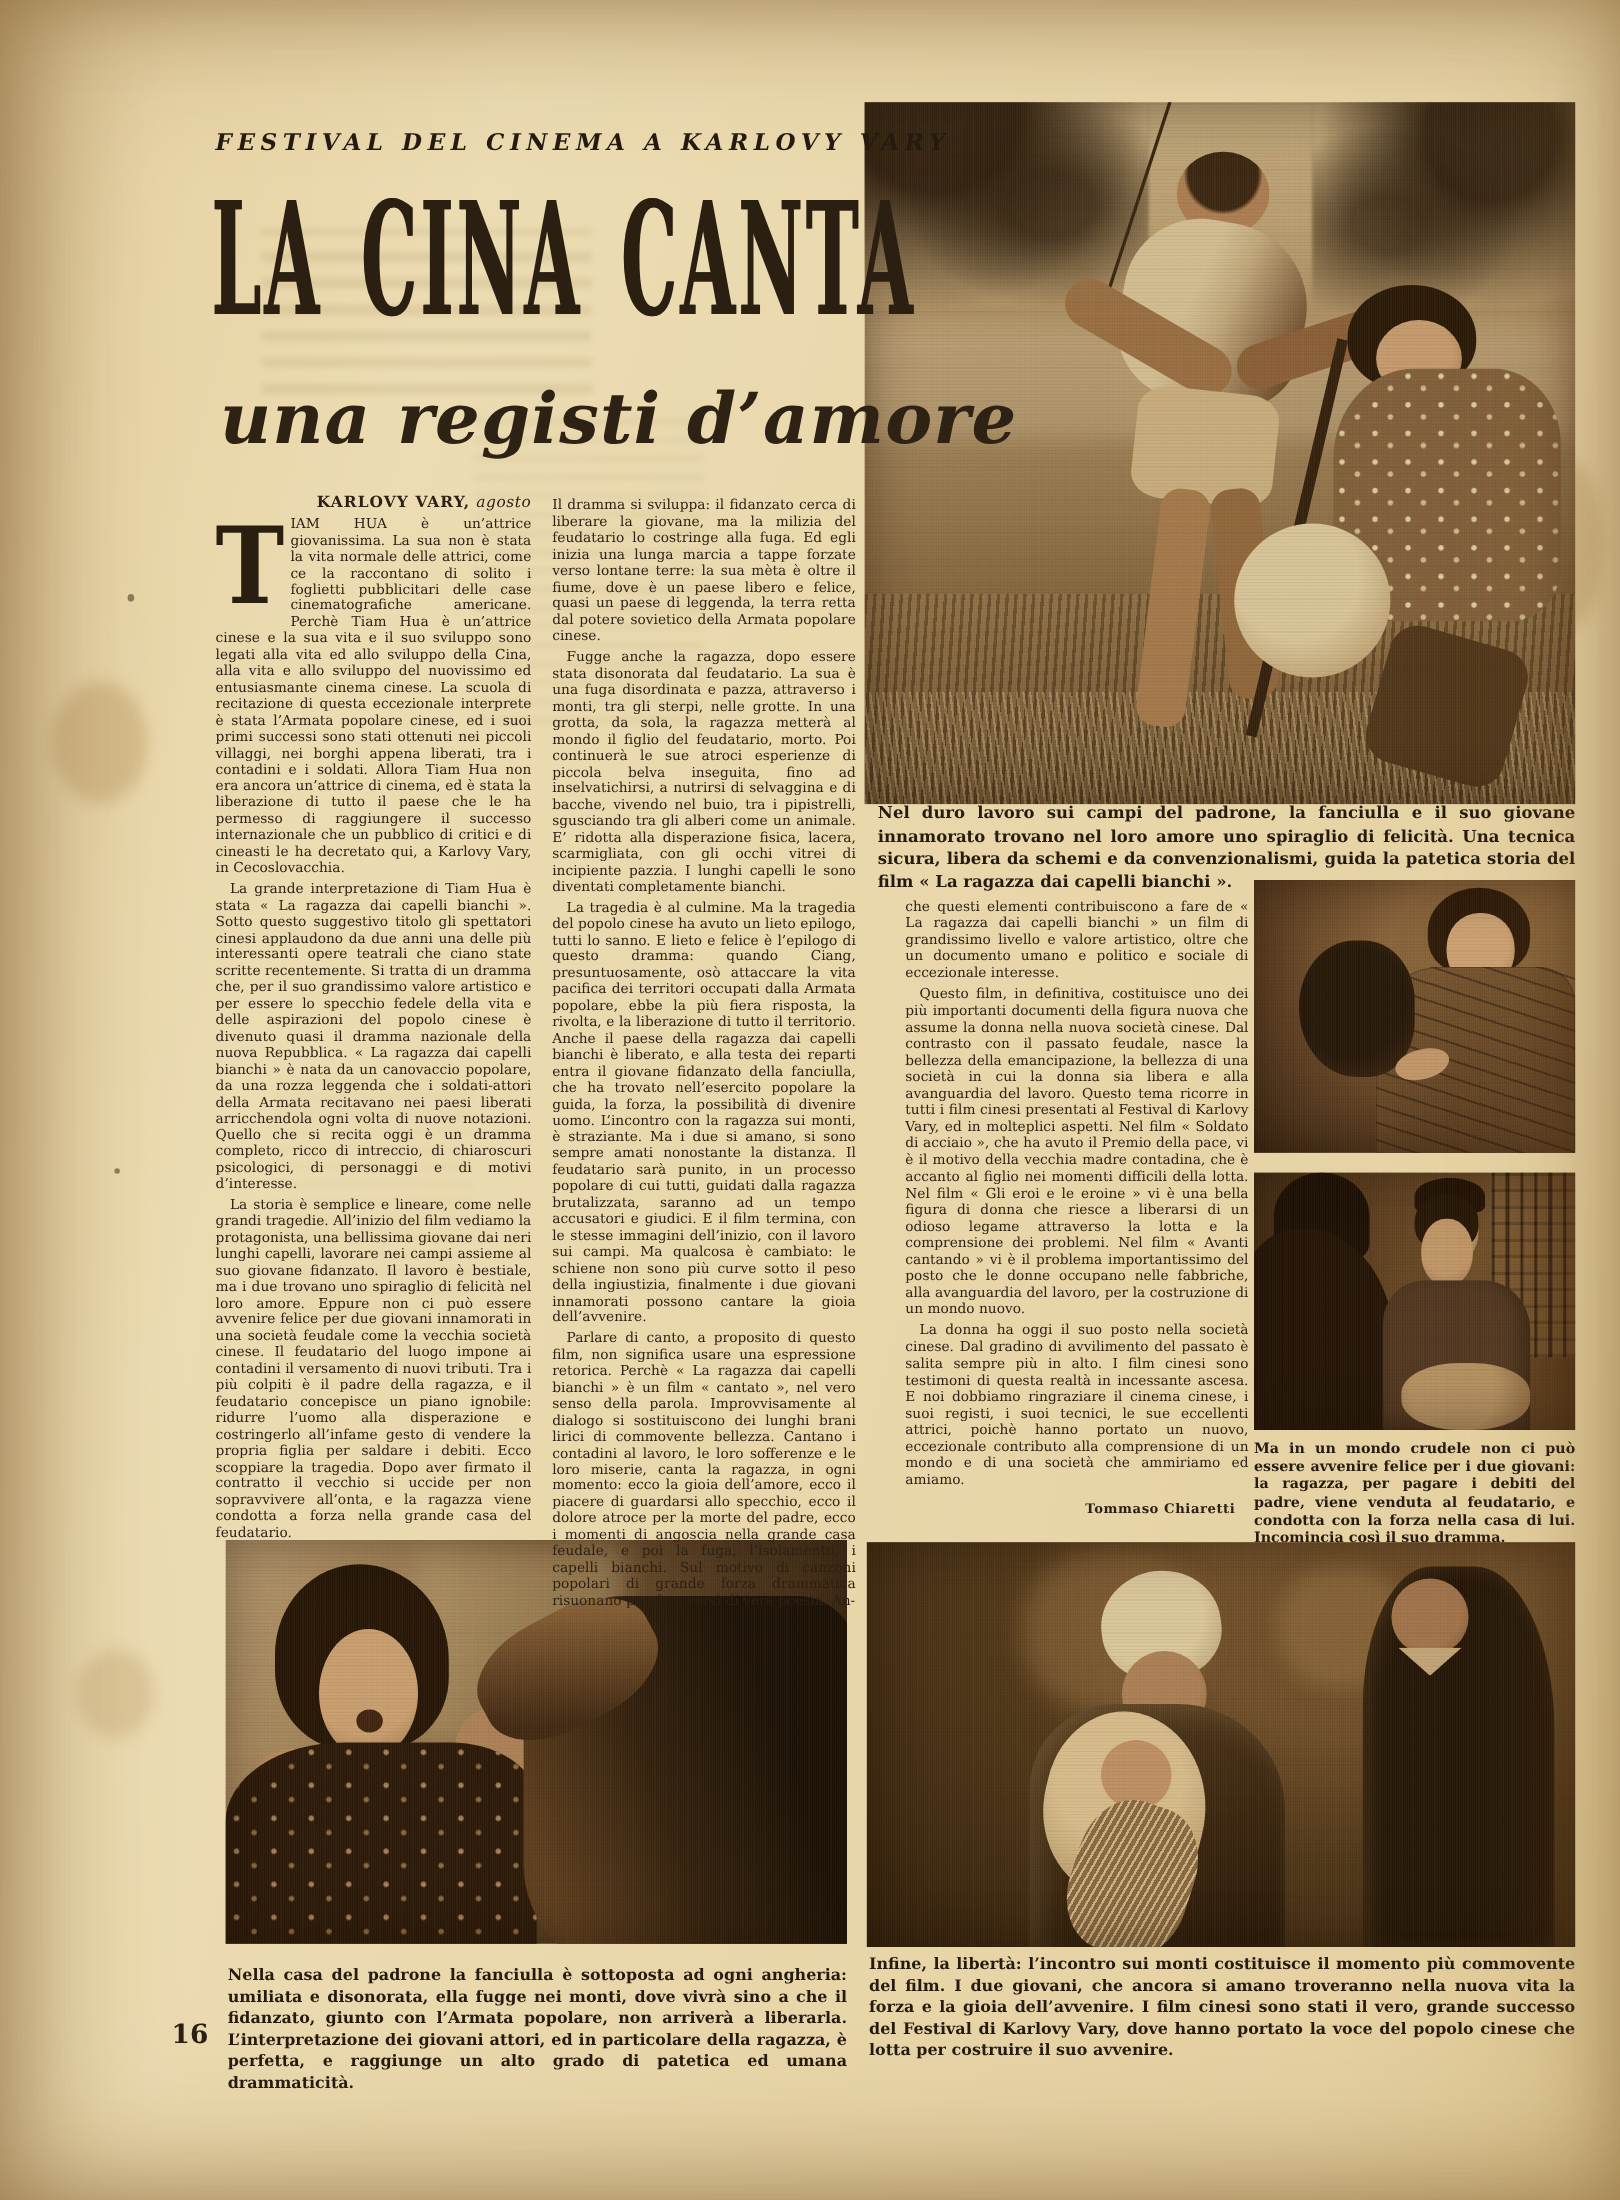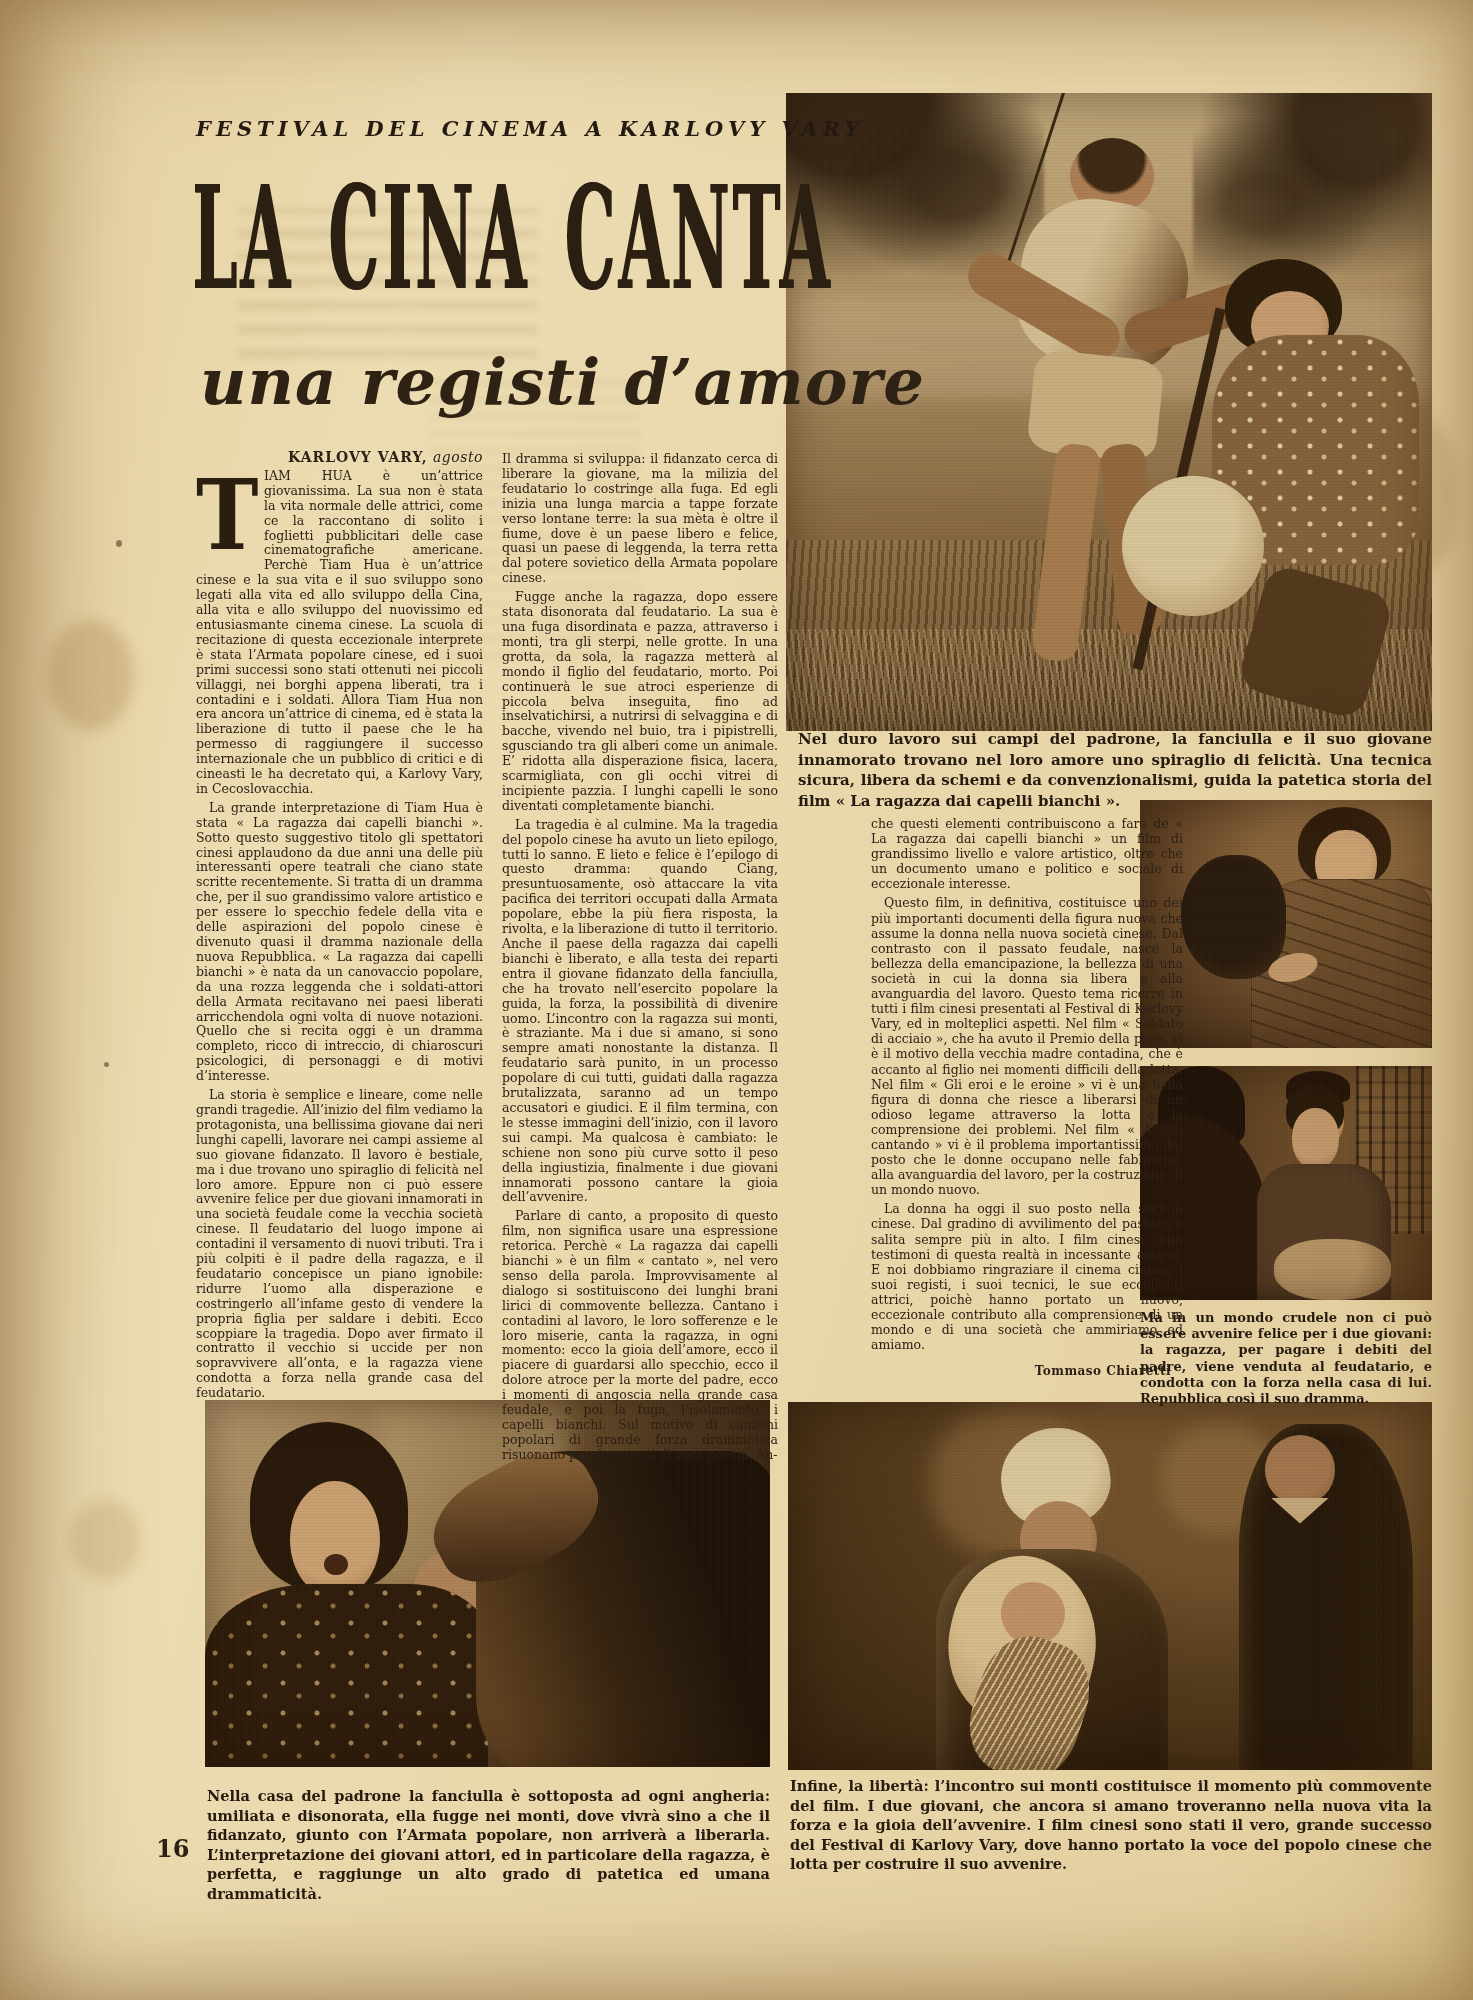--- a/index.html
+++ b/index.html
@@ -38,21 +38,21 @@
     transform:scaleY(2.22);transform-origin:left top;text-shadow:1px 0 0 #2b1f12;}
   .subtitle{position:absolute;left:200px;top:346px;z-index:5;font-style:italic;font-weight:bold;
     font-size:64px;line-height:72px;color:#2e2214;white-space:nowrap;letter-spacing:1px;}
 
   
   .col{position:absolute;z-index:5;text-align:justify;color:#2d2115;}
   .col p{margin:0 0 4px 0;text-indent:13px;}
   .col p.noind{text-indent:0;}
   .col1{left:196px;top:450px;width:287px;height:940px;font-size:12.5px;line-height:14.9px;}
   .col2{left:502px;top:452px;width:276px;height:945px;font-size:12.5px;line-height:14.9px;}
-  .col3{left:823px;top:816px;width:312px;height:585px;font-size:12.5px;line-height:15.1px;margin-left:48px;}
+  .col3{left:823px;top:816px;width:312px;height:585px;font-size:12.5px;line-height:15.1px;}
   .byline{text-align:right;margin:0 0 8px 0;font-size:14px;letter-spacing:1px;white-space:nowrap;}
   .byline .loc{font-weight:bold;}
   .byline .dat{font-style:italic;letter-spacing:.5px;}
   .dropcap{float:left;font-weight:bold;font-size:84px;line-height:70px;height:92px;width:62px;
     margin:6px 6px 0 0;text-align:center;color:#2a1e10;transform:scaleY(1.15);transform-origin:top left;}
   .signature{text-align:right;font-weight:bold;font-size:12px;padding:8px 12px 0 0;letter-spacing:.5px;}
 
   
   .cap{position:absolute;z-index:5;font-weight:bold;text-align:justify;color:#261b10;}
   .cap-top{left:798px;top:729px;width:634px;font-size:15px;line-height:20.5px;}
@@ -271,21 +271,21 @@
     <div class="fb-hat"></div>
     <div class="fb-sil"></div>
     <div class="wb-hair"></div>
     <div class="wb-face"></div>
     <div class="wb-body"></div>
     <div class="wb-bundle"></div>
     <div class="wash"></div>
     <div class="ph-grain"></div>
   </div>
 
-  <div class="cap cap-right">Ma in un mondo crudele non ci può essere avvenire felice per i due giovani: la ragazza, per pagare i debiti del padre, viene venduta al feudatario, e condotta con la forza nella casa di lui. Repubblica così il suo dramma.</div>
+  <div class="cap cap-right">Ma in un mondo crudele non ci può essere avvenire felice per i due giovani: la ragazza, per pagare i debiti del padre, viene venduta al feudatario, e condotta con la forza nella casa di lui. Incomincia così il suo dramma.</div>
 
   <div class="photo photo-bl">
     <div class="wallpatch"></div>
     <div class="sw-hair"></div>
     <div class="sw-face"></div>
     <div class="sw-hand1"></div>
     <div class="sw-hand2"></div>
     <div class="sw-dress">
         <div class="sw-dress-dots"></div>
       </div>

